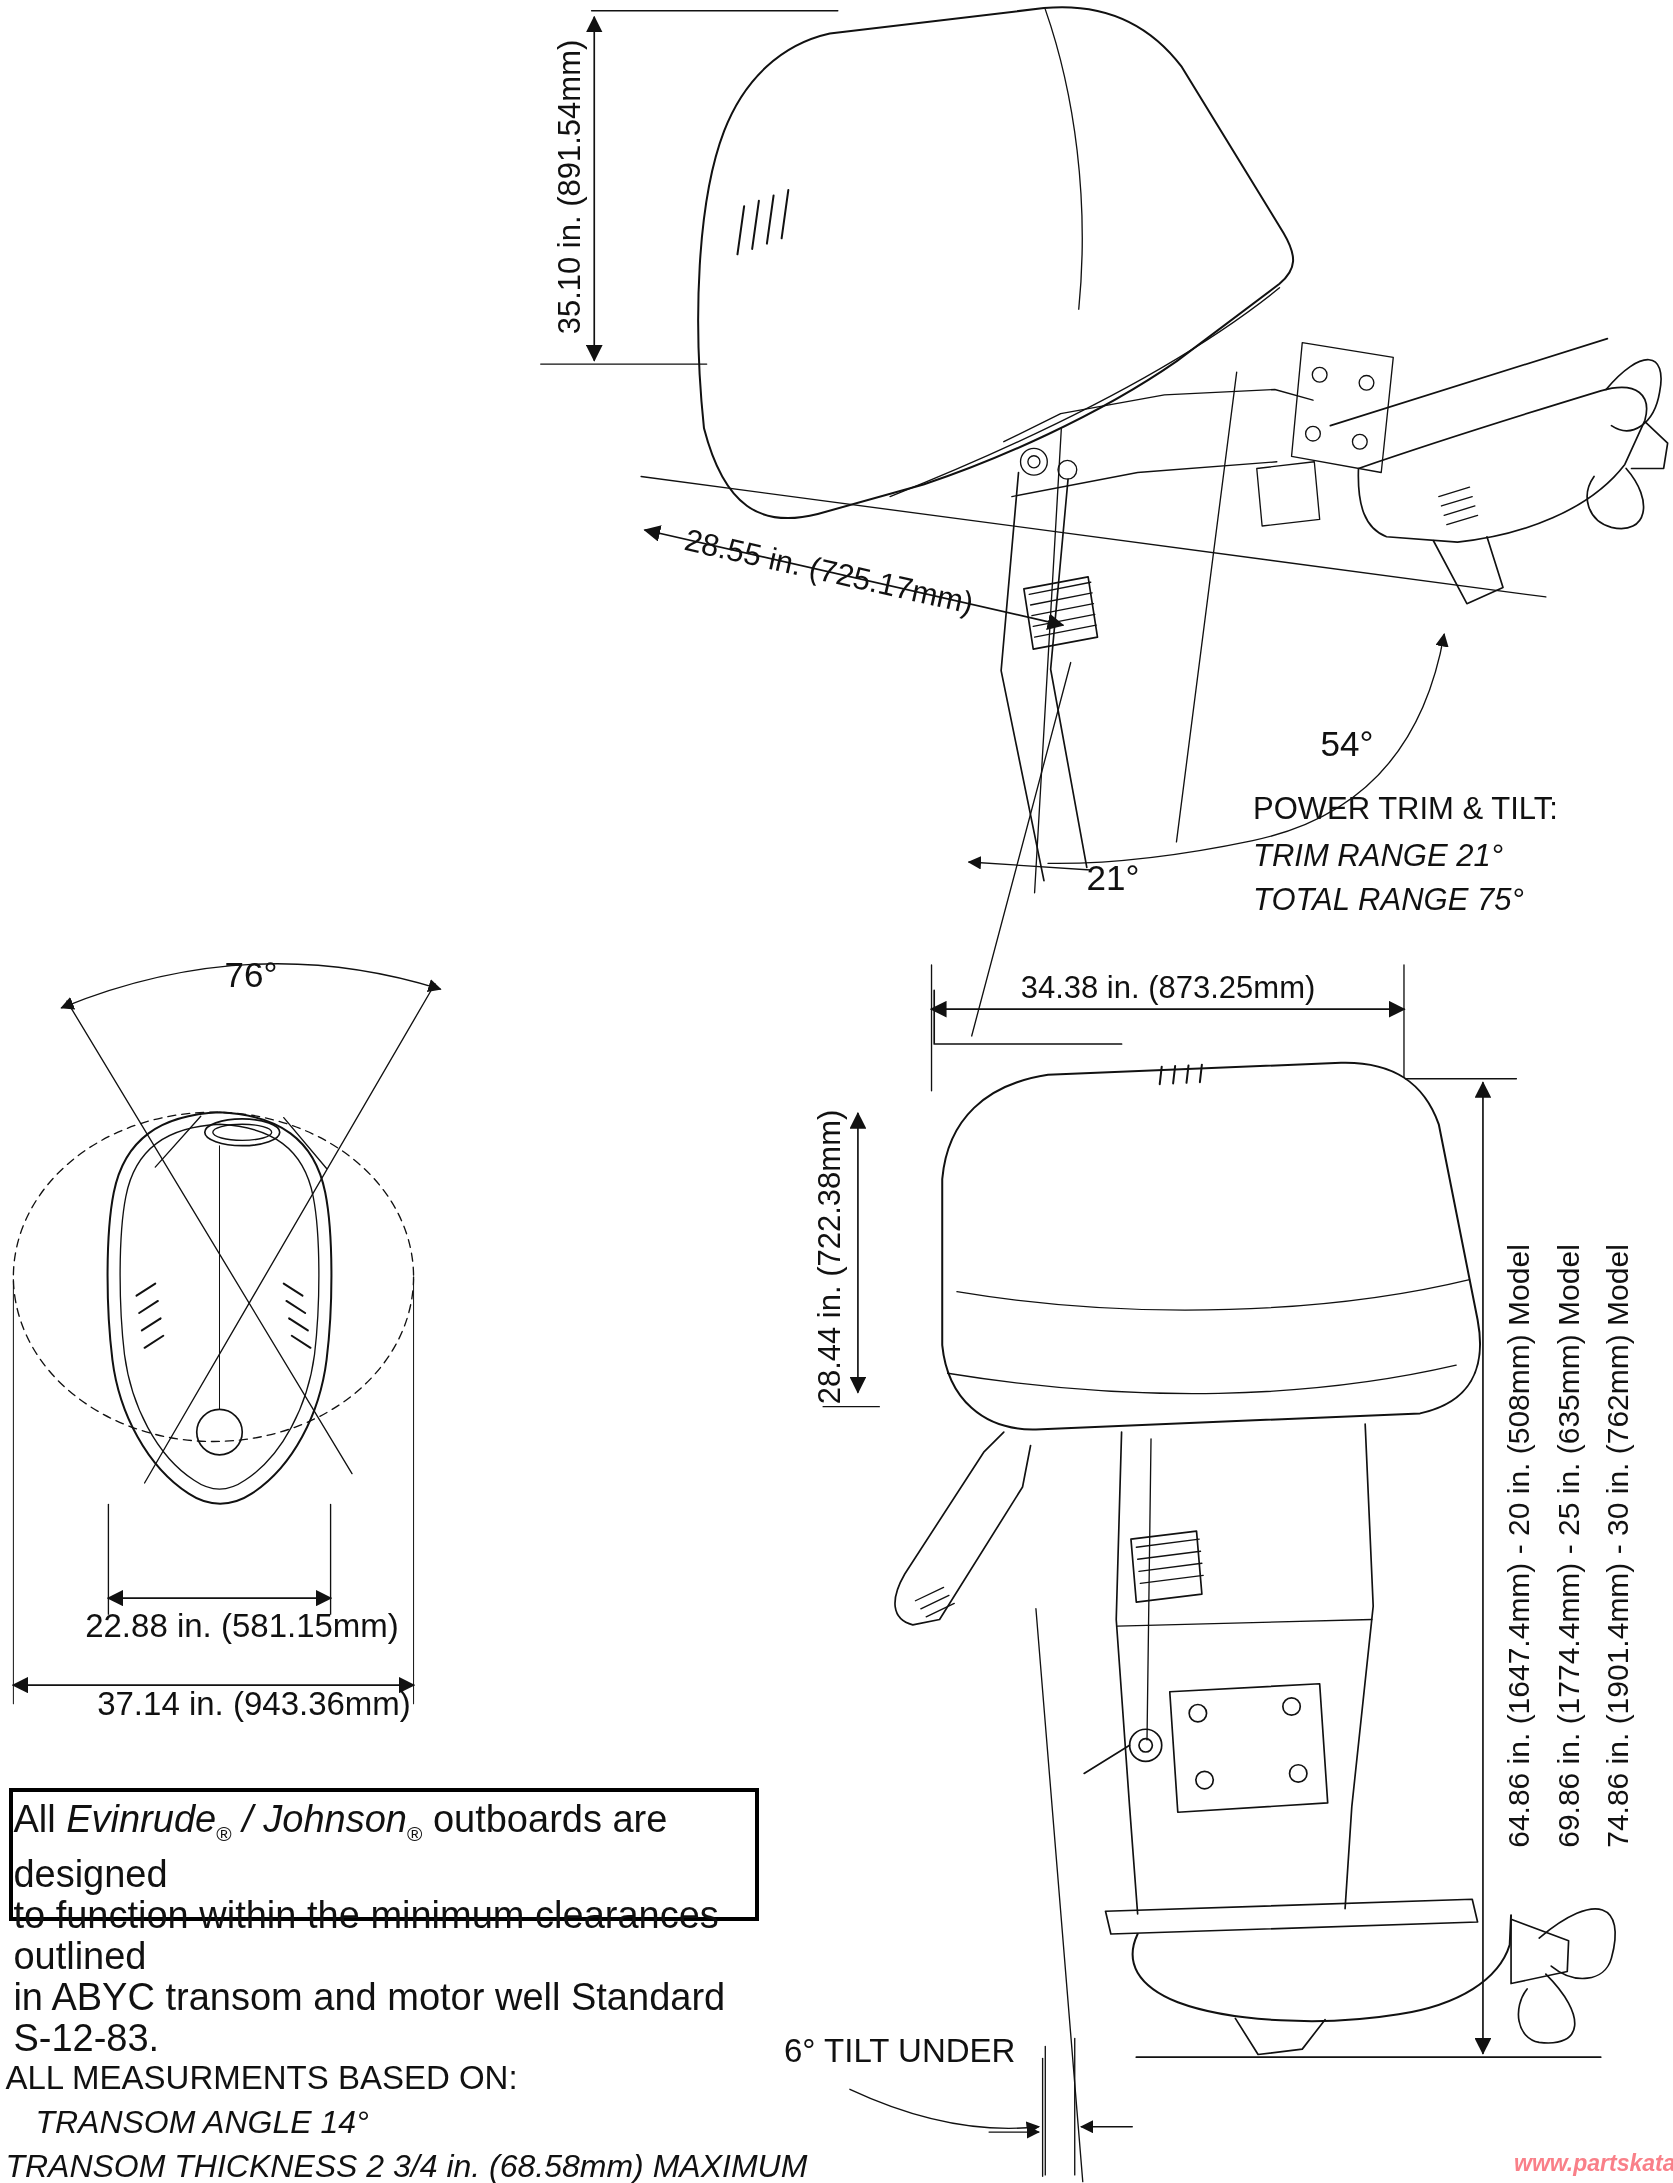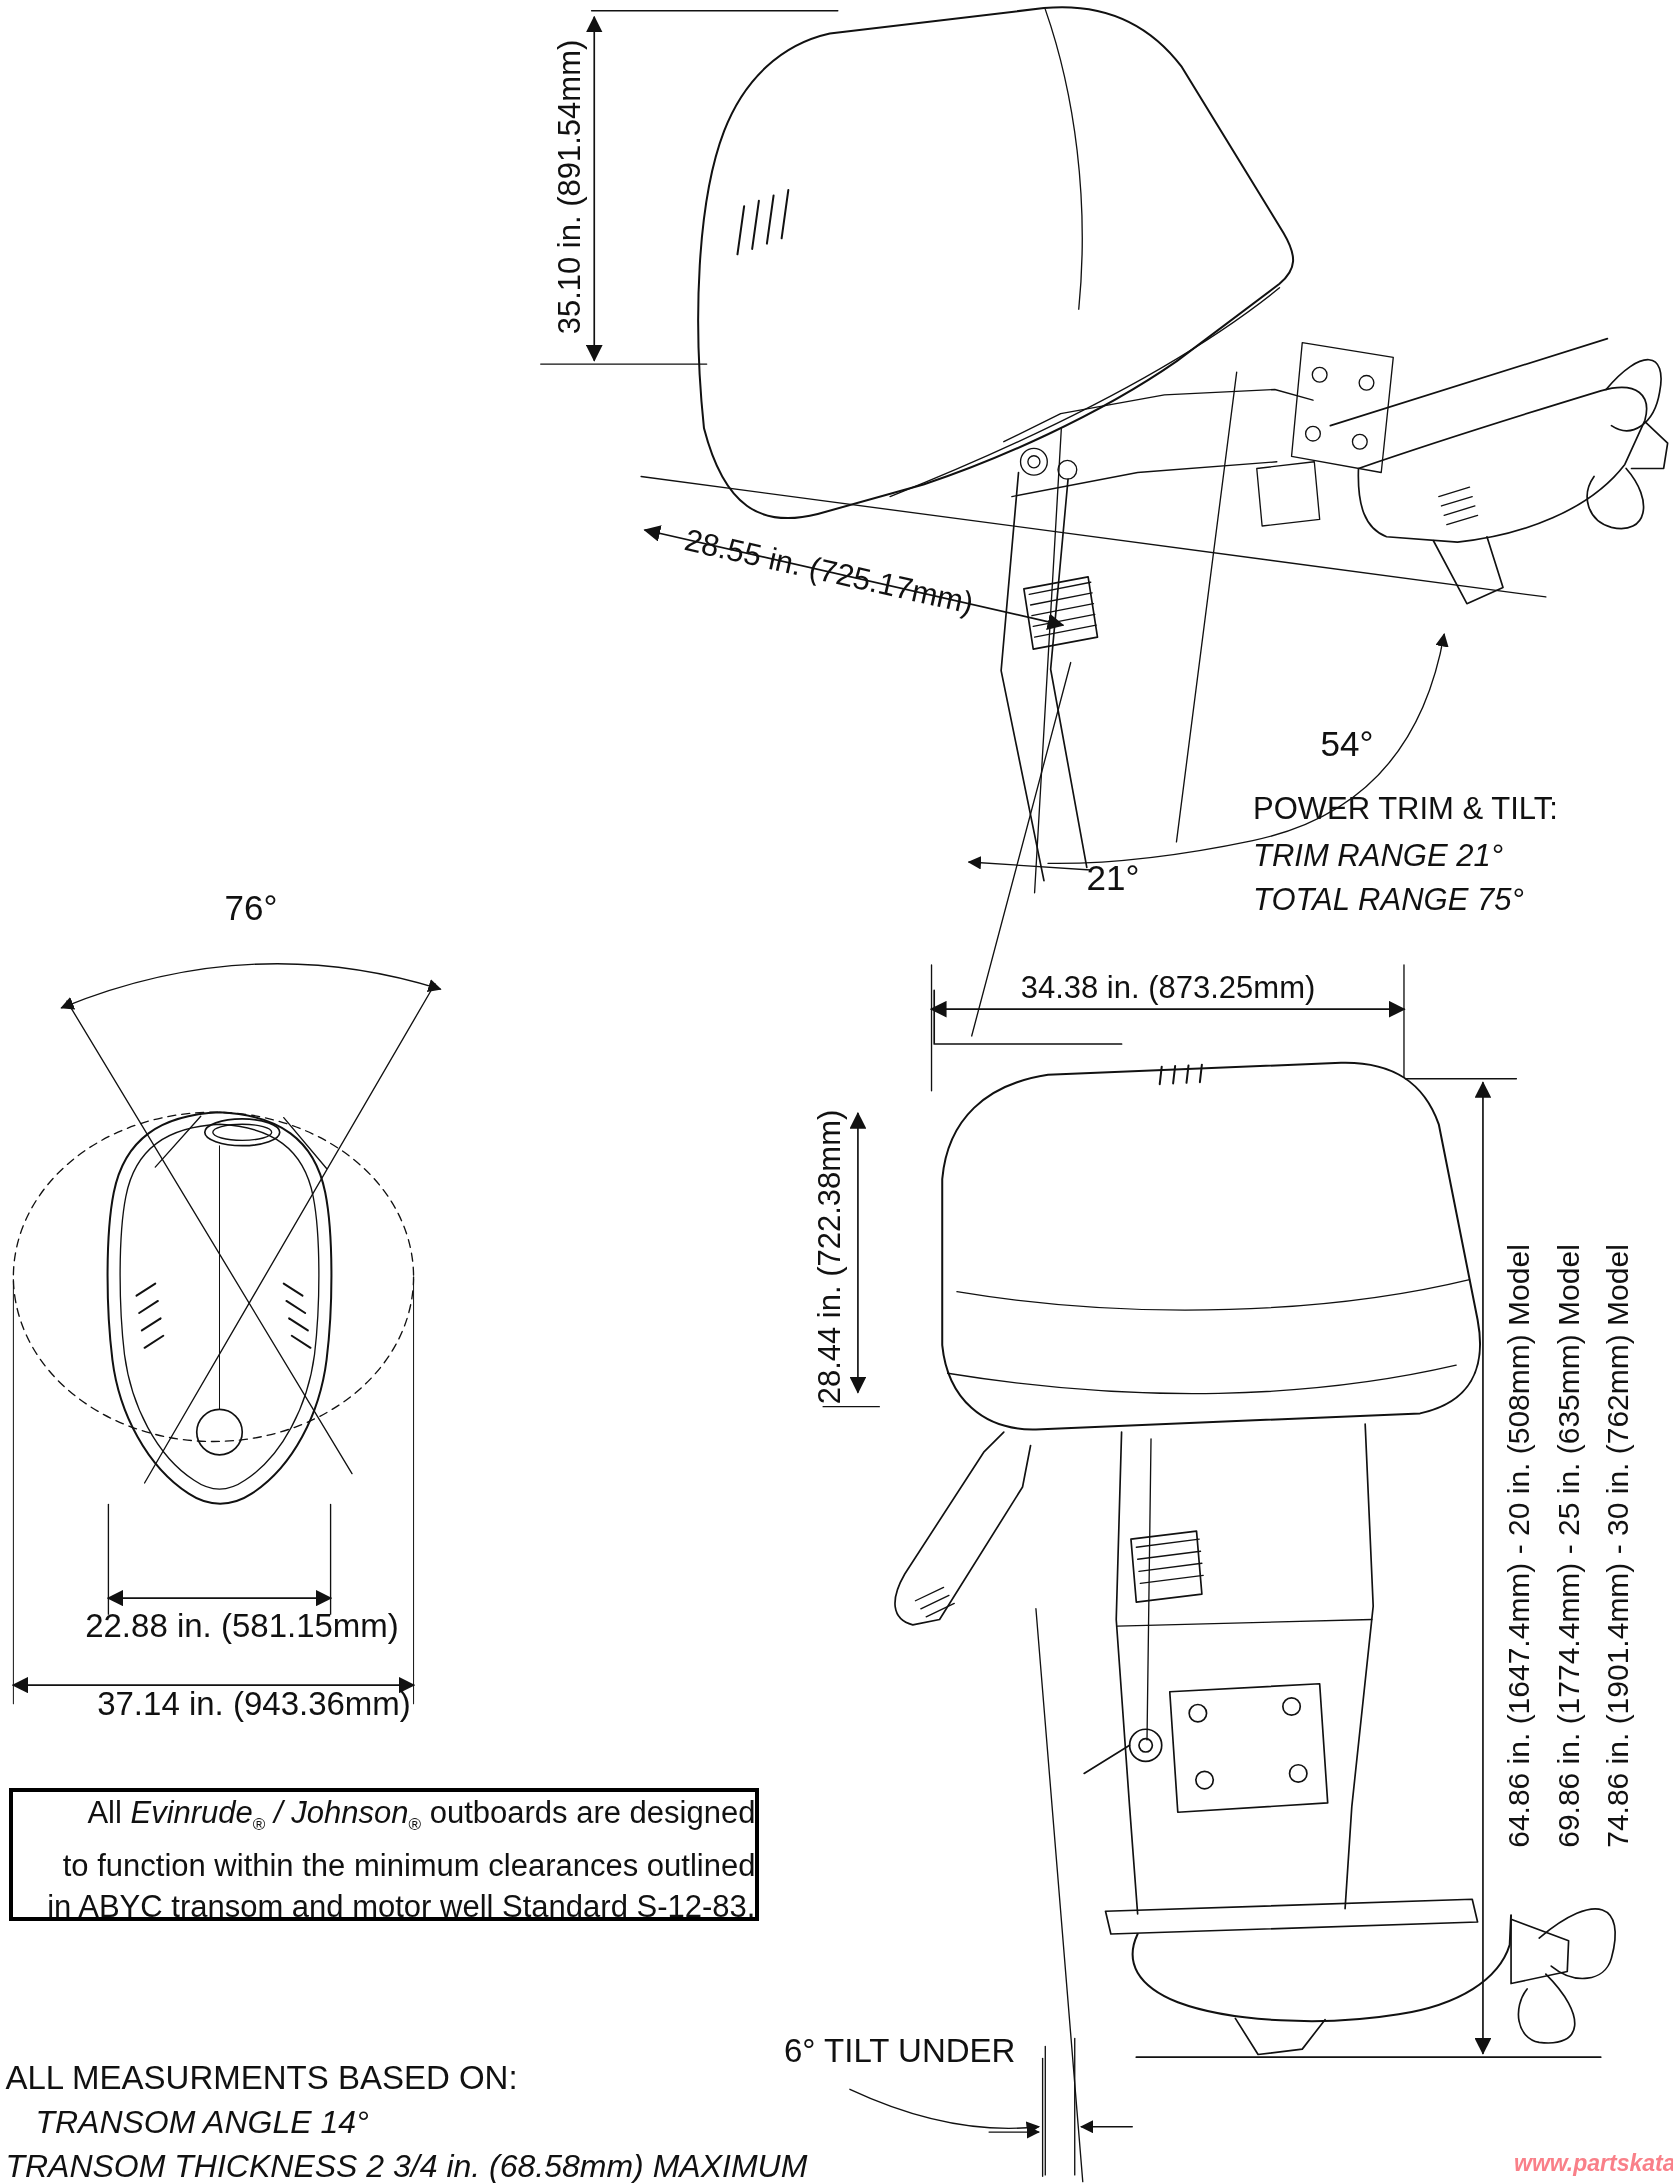--- a/index.html
+++ b/index.html
@@ -8,21 +8,21 @@
   #art{position:absolute;left:0;top:0;width:1673px;height:2183px;}
   .lbl{position:absolute;white-space:nowrap;color:#111;font-family:"Liberation Sans",sans-serif;}
   .c{transform:translate(-50%,-50%);}
   .r90{transform:translate(-50%,-50%) rotate(-90deg);}
   .bold{font-weight:normal;}
   .it{font-style:italic;}
   .dim{font-size:31px;}
   .dim-lg{font-size:33px;margin-left:21px;}
   .ang{font-size:35px;}
   .note-box{position:absolute;left:9.4px;top:1788px;width:750px;height:133px;border:4.7px solid #000;
-            box-sizing:border-box;text-align:right;font-size:31px;line-height:41px;padding-top:0;}
+            box-sizing:border-box;text-align:left;font-size:38px;line-height:41px;padding-top:7px;}
   .reg{font-size:0.55em;vertical-align:sub;}
   .wm{position:absolute;left:1514px;top:2150px;font-size:23px;font-weight:bold;font-style:italic;}
 </style>
 </head>
 <body>
 
 <div id="canvas">
 
 <svg id="art" viewBox="0 0 2500 3262" fill="none" stroke="#111" stroke-width="2.5" stroke-linecap="round" stroke-linejoin="round">
   <defs>
@@ -212,21 +212,21 @@
 <div class="lbl dim" style="left:829px;top:572px;transform:translate(-50%,-50%) rotate(12.6deg);">28.55 in. (725.17mm)</div>
 
 <div class="lbl ang c" style="left:1347px;top:744px;">54°</div>
 
 <div class="lbl ang c" style="left:1113px;top:878px;">21°</div>
 
 <div class="lbl bold" style="left:1253px;top:791px;font-size:31px;">POWER TRIM &amp; TILT:</div>
 <div class="lbl it" style="left:1253px;top:838px;font-size:31px;text-align:center;">TRIM RANGE 21°</div>
 <div class="lbl it" style="left:1253px;top:882px;font-size:31px;">TOTAL RANGE 75°</div>
 
-<div class="lbl ang c" style="left:251px;top:908px;text-align:right;">76°</div>
+<div class="lbl ang c" style="left:251px;top:975px;text-align:right;">76°</div>
 
 <div class="lbl dim c" style="left:1168px;top:988px;">34.38 in. (873.25mm)</div>
 
 <div class="lbl dim r90" style="left:830px;top:1257px;">28.44 in. (722.38mm)</div>
 
 <div class="lbl dim-lg c" style="left:221px;top:1626px;">22.88 in. (581.15mm)</div>
 
 <div class="lbl dim-lg c" style="left:233px;top:1704px;">37.14 in. (943.36mm)</div>
 
 <div class="lbl r90" style="left:1519px;top:1546px;font-size:30px;">64.86 in. (1647.4mm) - 20 in. (508mm) Model</div>

